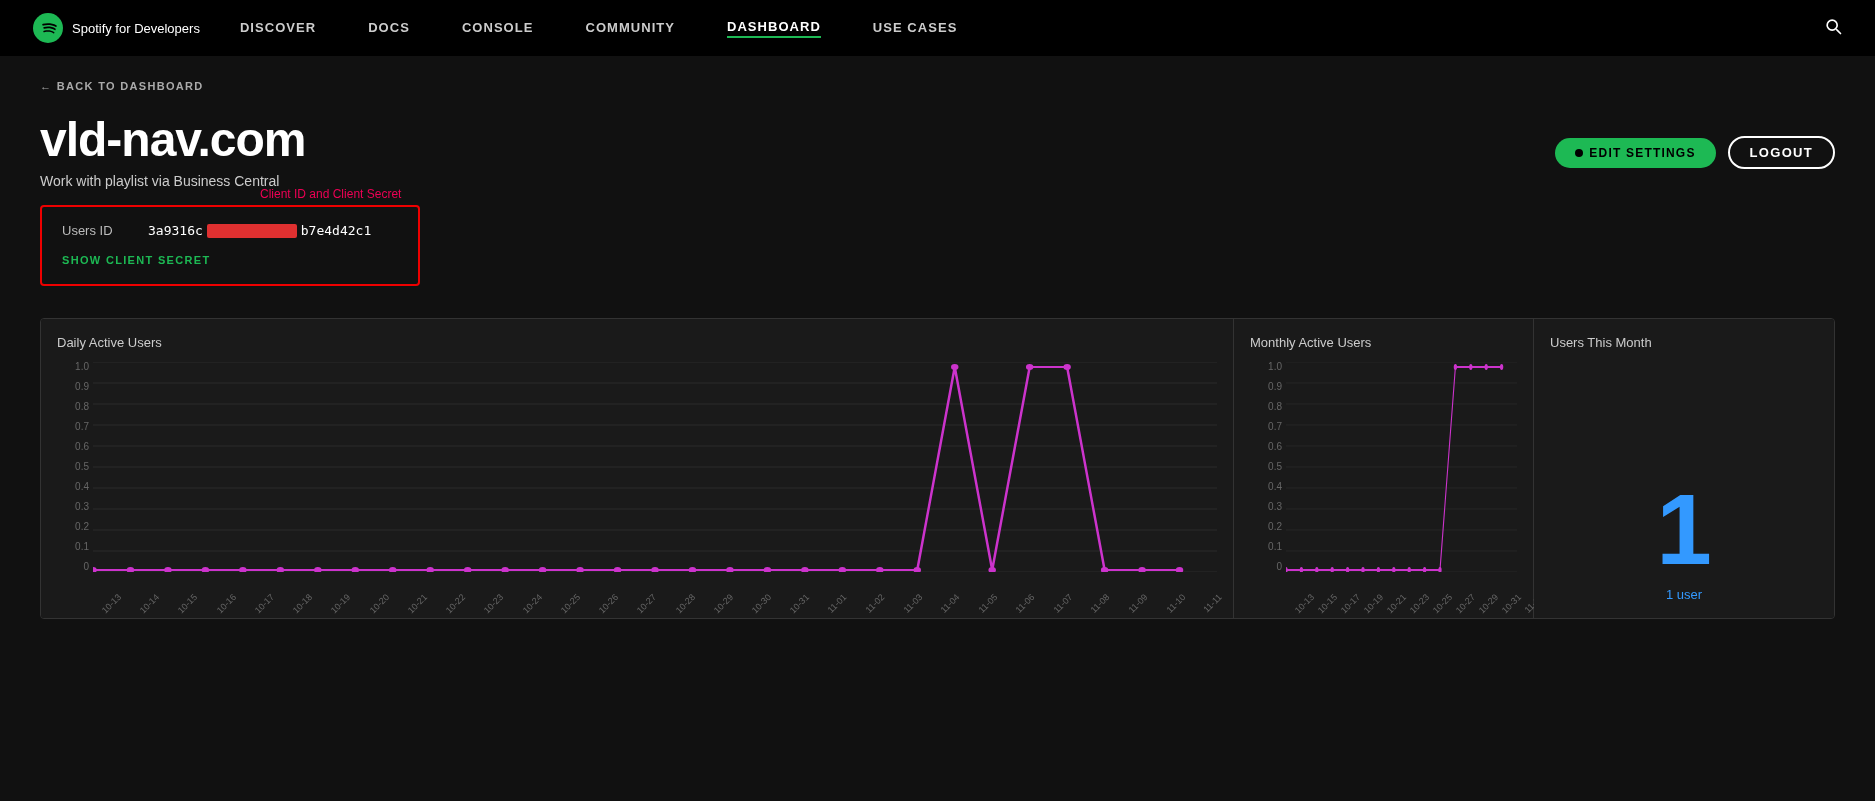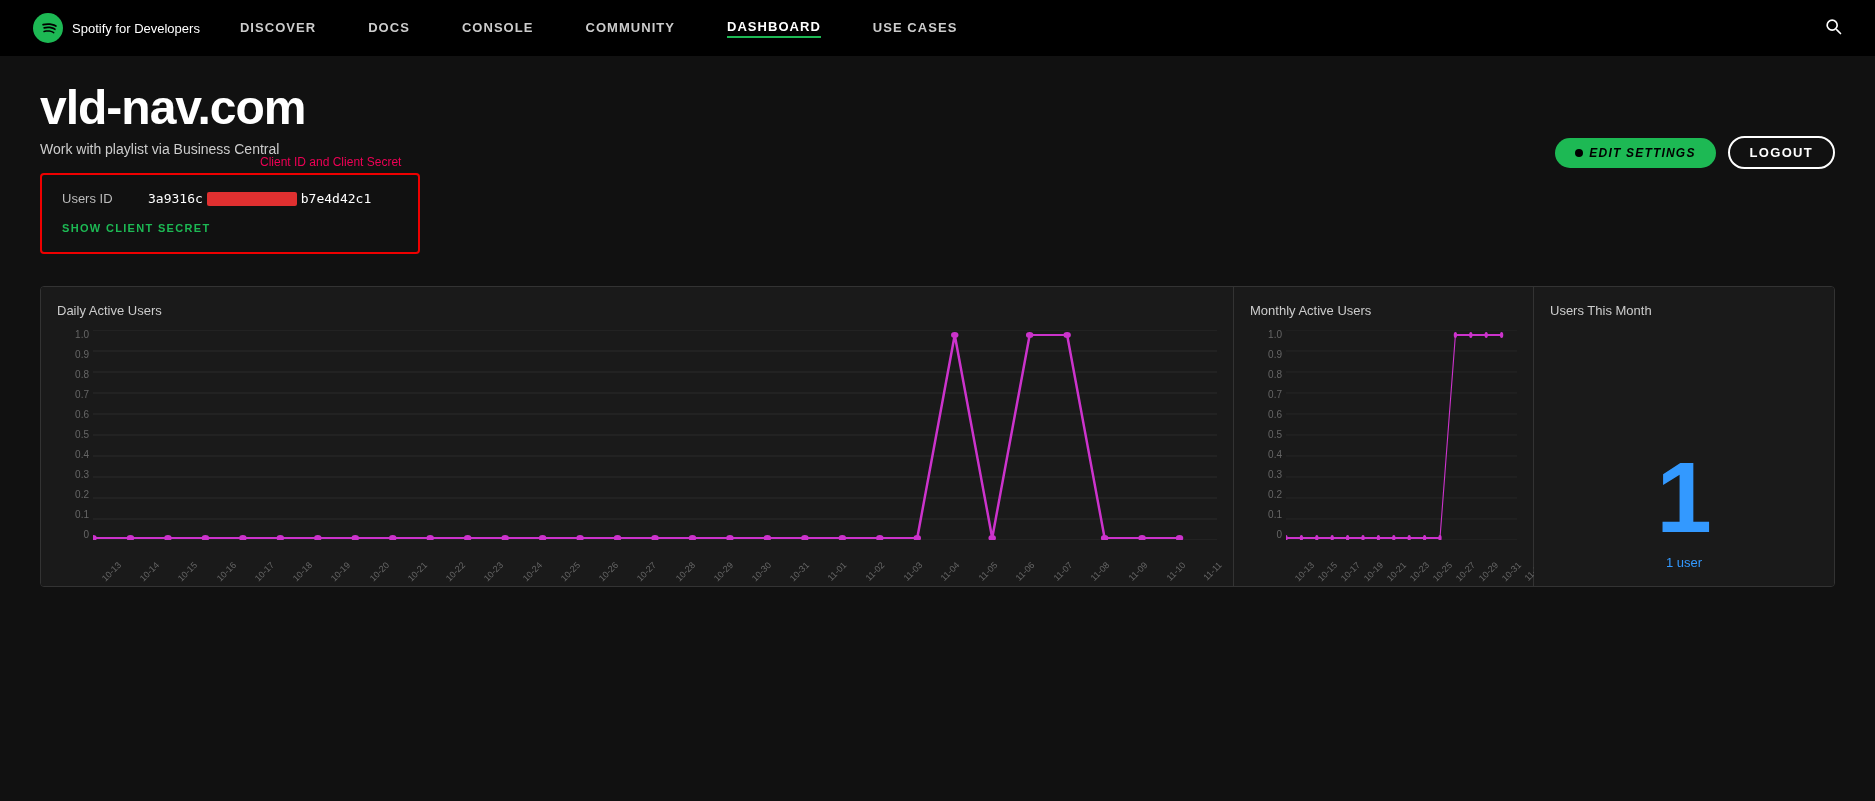--- a/index.html
+++ b/index.html
@@ -114,21 +114,20 @@
       border-radius: 20px;
       padding: 8px 20px;
       font-size: 12px;
       font-weight: 700;
       letter-spacing: 0.1em;
       text-transform: uppercase;
       cursor: pointer;
       display: flex;
       align-items: center;
       gap: 6px;
-      font-style: italic;
     }
     .btn-edit-settings .dot {
       width: 8px;
       height: 8px;
       background: #000;
       border-radius: 50%;
     }
     .btn-logout {
       background: transparent;
       color: #fff;
@@ -345,20 +344,21 @@
 <div class="page" style="position:relative;">
 
   <div class="top-actions">
     <button class="btn-edit-settings">
       <span class="dot"></span>
       <span>EDIT SETTINGS</span>
     </button>
     <button class="btn-logout">LOGOUT</button>
   </div>
 
+  <div class="back-link">← BACK TO DASHBOARD</div>
 
   <h1 class="app-title">vld-nav.com</h1>
   <p class="app-description">Work with playlist via Business Central</p>
 
   <div class="client-id-section">
     <div class="client-secret-label">Client ID and Client Secret</div>
     <div class="client-id-box">
       <div class="client-id-row">
         <span class="client-id-label">Users ID</span>
         <span class="client-id-value">

